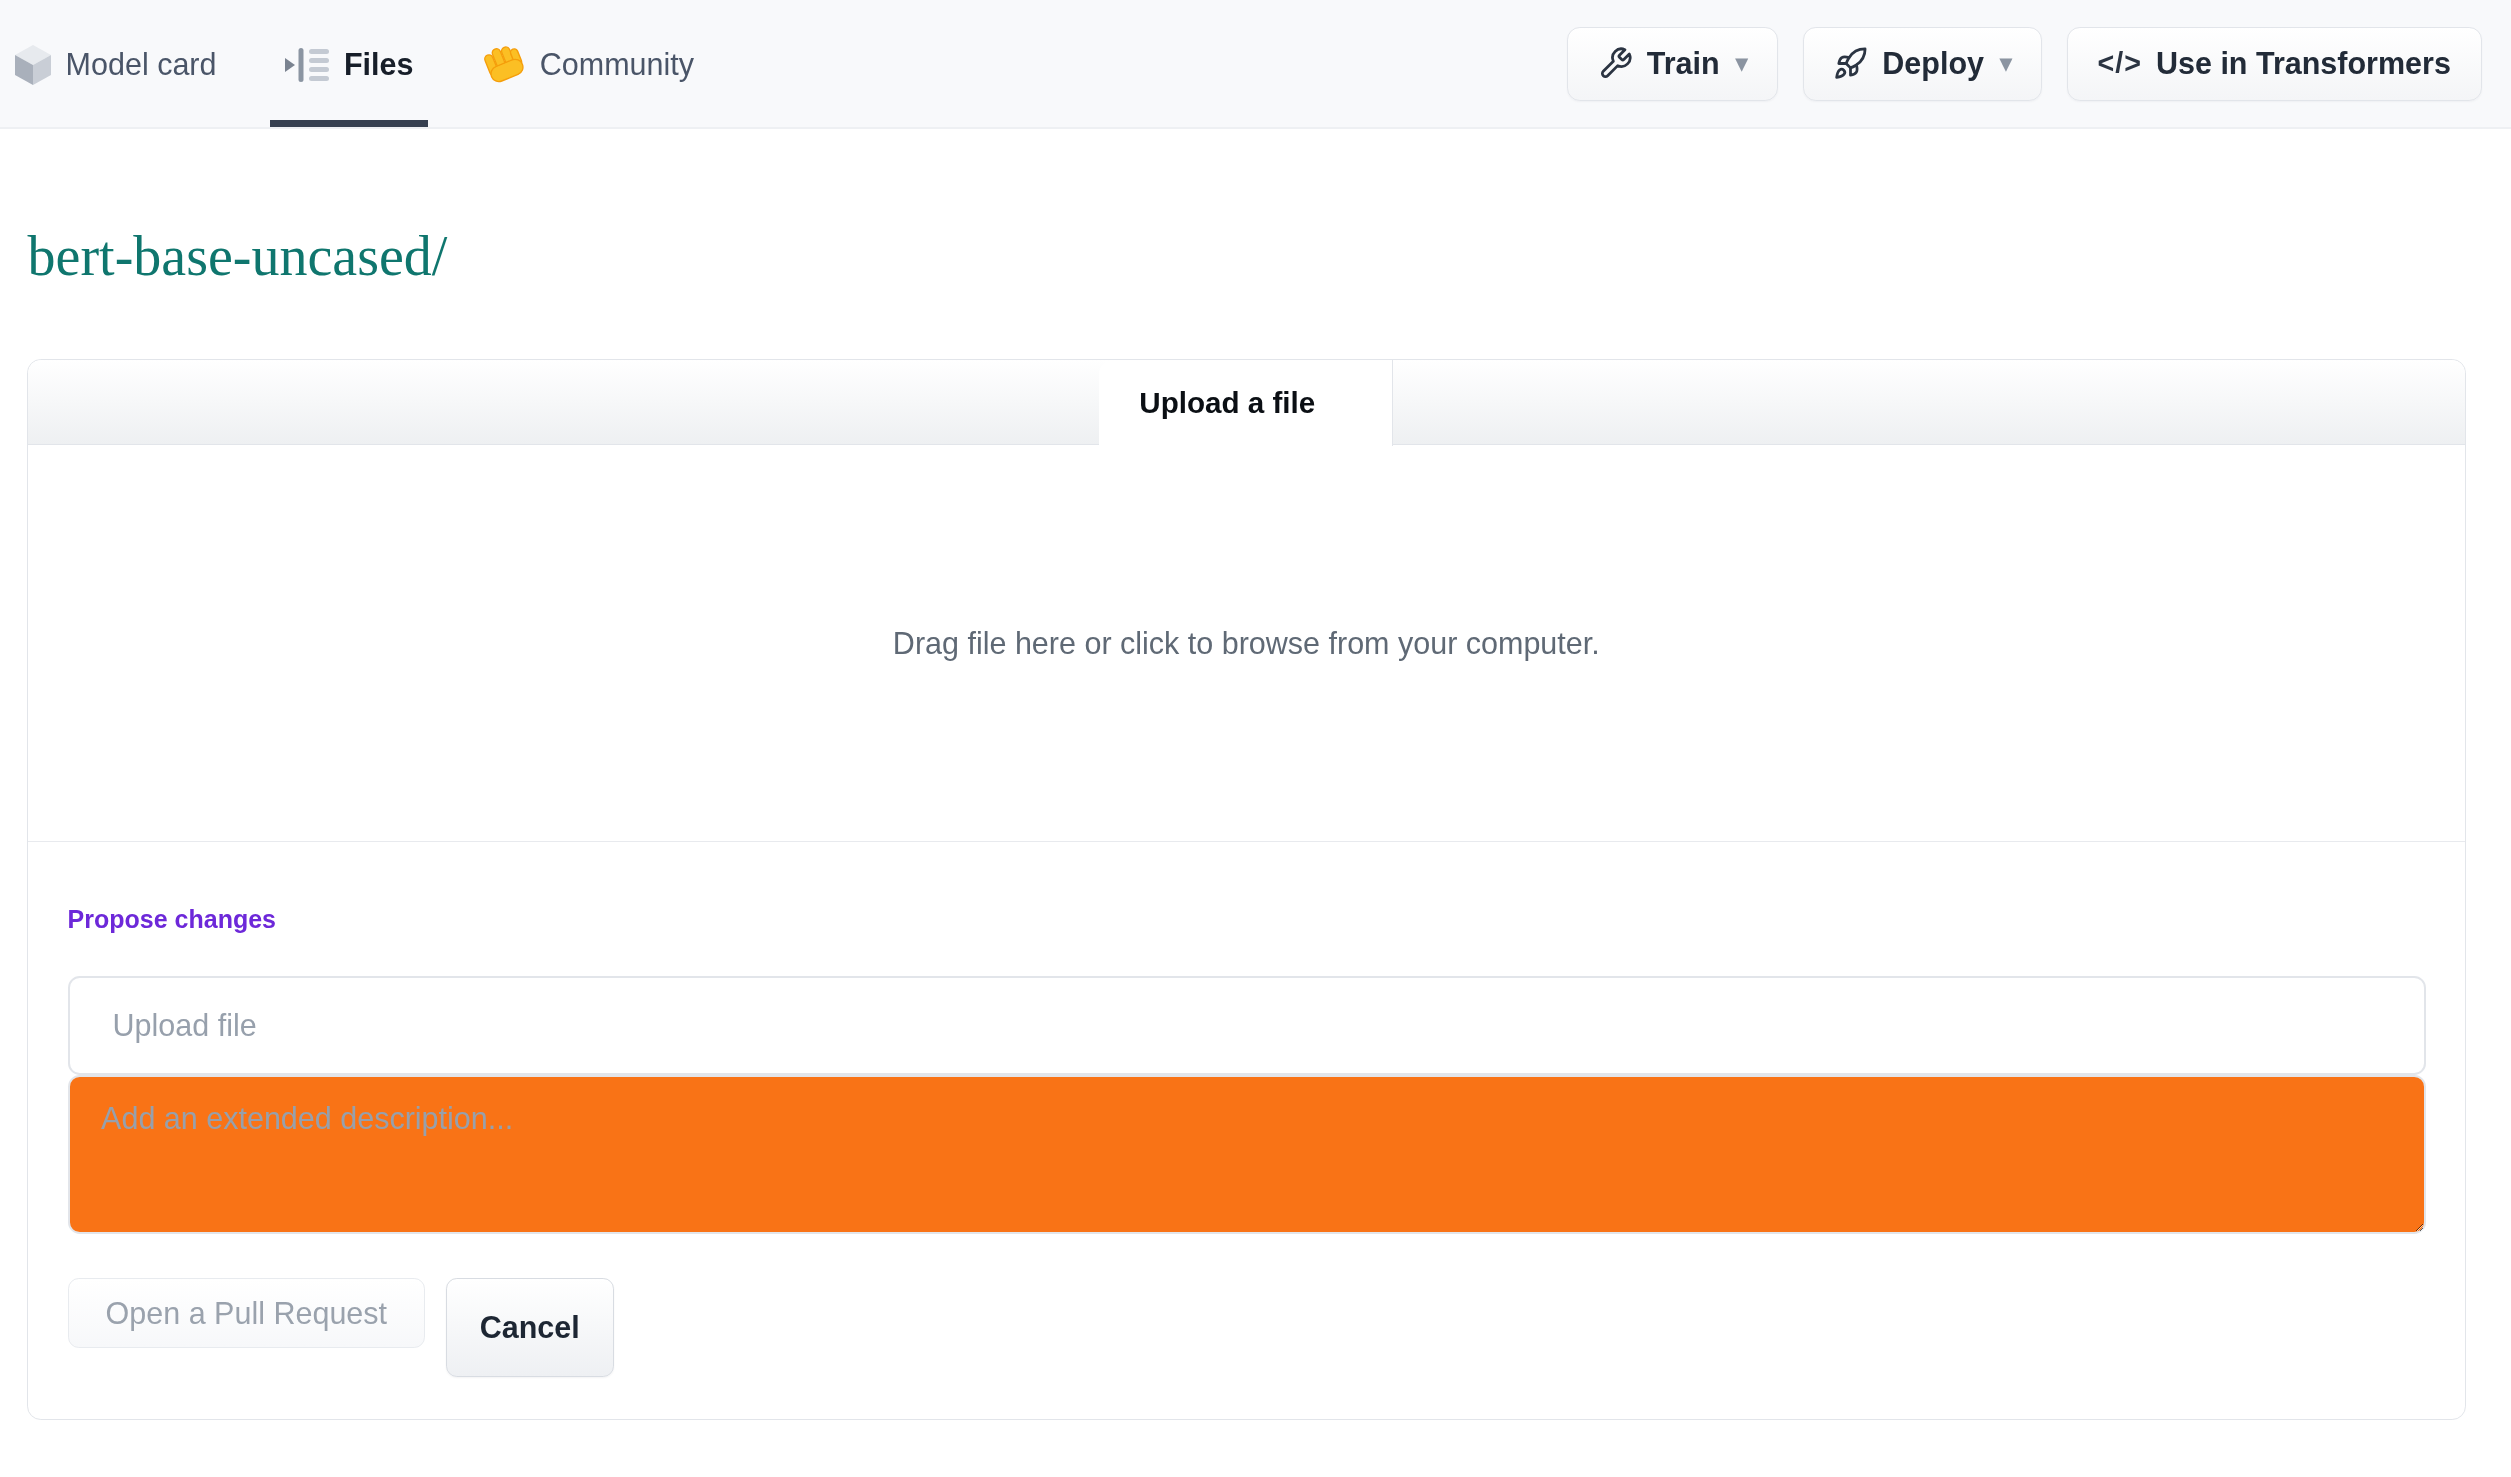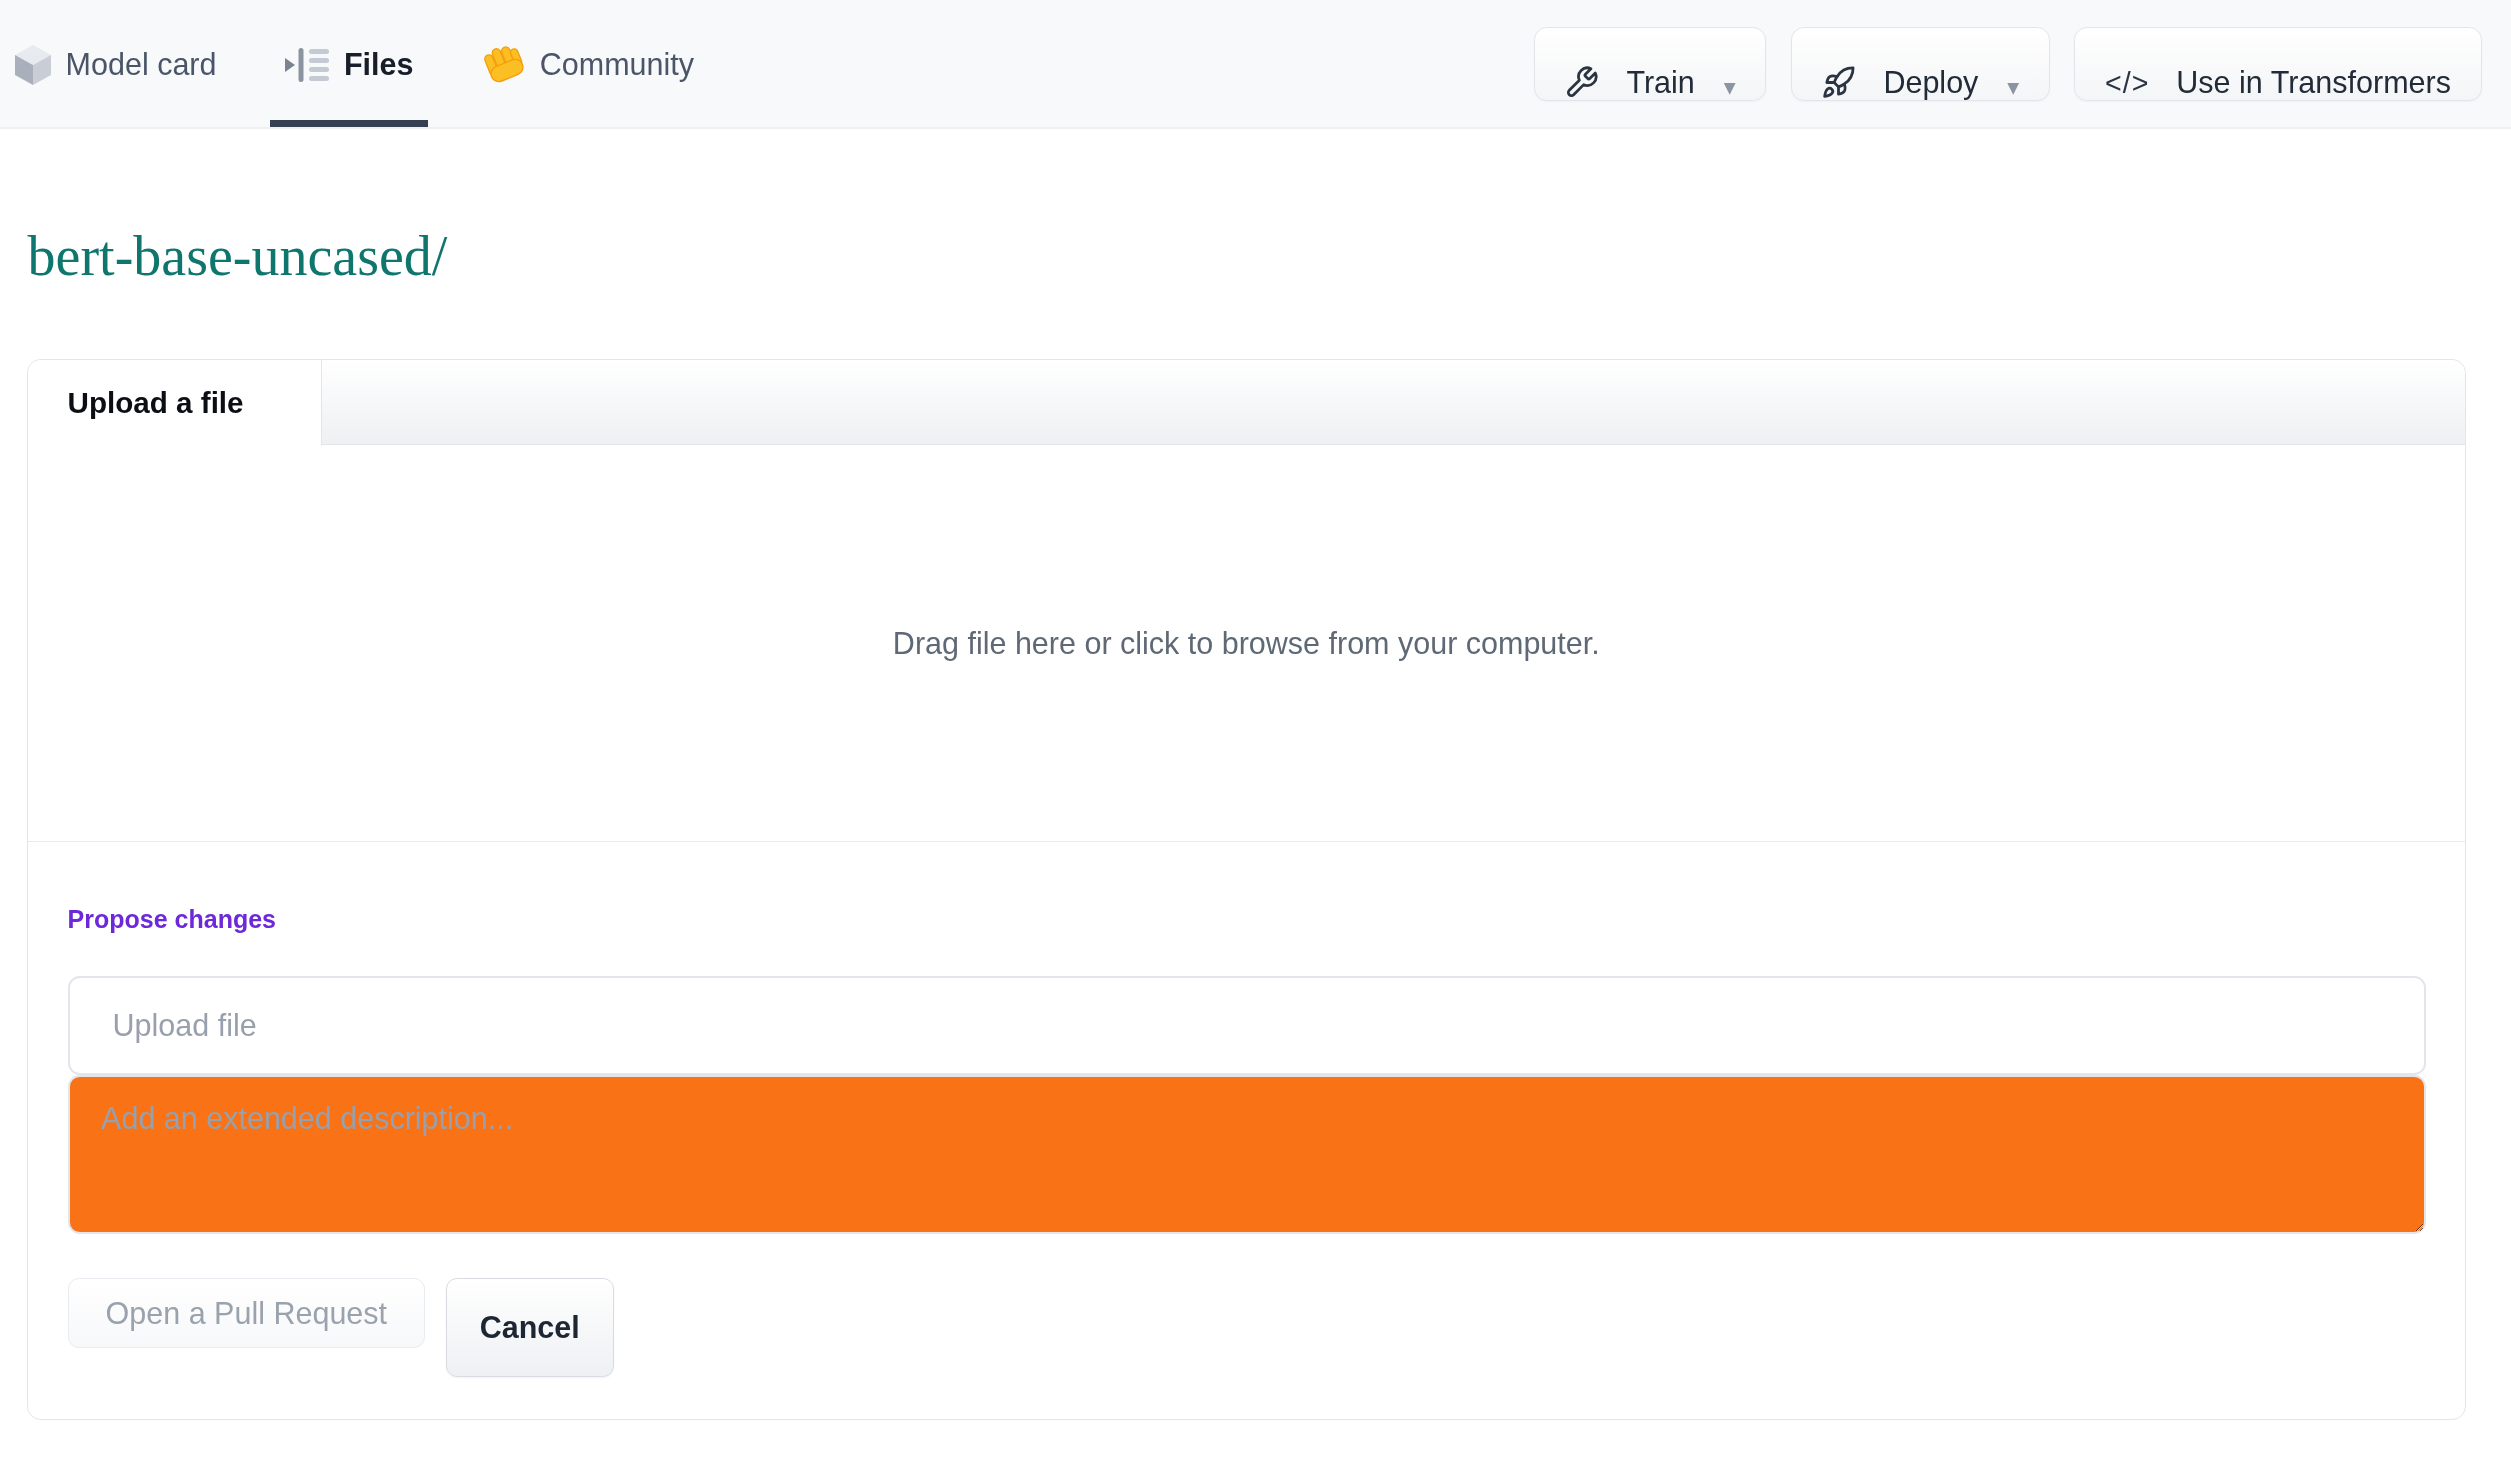--- a/index.html
+++ b/index.html
@@ -10,38 +10,38 @@
   .topnav { height: 129px; width: 100%; background: #f8f9fb;
     border-bottom: 2px solid #eef0f3; display: flex; align-items: stretch;
     }
   .nav-tabs { display: flex; align-items: stretch; }
   .nav-tab { display: flex; align-items: center; gap: 14.8px; padding: 9.9px 14.8px 0 14.8px;
     margin-right: 39px; font-size: 30.5px; color: #4a5568; cursor: pointer;
     border-bottom: 7.9px solid transparent; }
   .nav-tab.active { border-bottom-color: #364050; color: #171e29; font-weight: 700; }
   .nav-actions { margin-left: auto; display: flex; align-items: center;
     gap: 24.6px; padding-right: 30.5px; }
-  .btn { display: inline-flex; align-items: flex-end; gap: 27px; height: 74px;
+  .btn { display: inline-flex; align-items: center; gap: 14px; height: 74px;
     padding: 0 29.6px; border: 1.5px solid #e2e5ea; border-radius: 12.8px;
     background: linear-gradient(to bottom, #ffffff, #f4f5f7);
     box-shadow: 0 1px 2px rgba(16,24,40,0.04); font-size: 30.5px; color: #222b38;
-    cursor: pointer; white-space: nowrap; }
+    cursor: pointer; white-space: nowrap; font-weight: bold; }
   .caret { font-size: 23.6px; color: #8b94a1; margin-left: 2px; line-height: 1; }
   .code-glyph { font-size: 28.6px; color: #2b3442; letter-spacing: 1px; }
 
   
   .breadcrumb { margin: 95px 0 0 27.6px; font-family: Liberation Serif, serif;
     font-size: 56px; color: #0f766e; cursor: pointer; display: inline-block; }
 
   
   .card { margin: 71px 46px 0 26.6px; border: 1.5px solid #e2e5ea;
     border-radius: 13.8px; background: #ffffff; }
   .card-tabs { height: 85px; display: flex; align-items: stretch;
     background: linear-gradient(to bottom, #ffffff, #eef0f2);
-    border-bottom: 1.5px solid #e2e5ea; border-radius: 13.8px 13.8px 0 0; }
+    border-bottom: 1.5px solid #e2e5ea; border-radius: 13.8px 13.8px 0 0; justify-content: center; }
   .card-tab-active { width: 294px; background: #ffffff;
     border-right: 1.5px solid #e2e5ea; border-radius: 13.8px 0 0 0;
     display: flex; align-items: center; padding-left: 40px;
     margin-bottom: -1.5px; font-size: 29.6px; font-weight: 700; color: #0b0f14;
     cursor: pointer; }
   .dropzone { height: 397px; display: flex; align-items: center;
     justify-content: center; border-bottom: 1.5px solid #e8eaee;
     cursor: pointer; }
   .dropzone-text { font-size: 30.5px; color: #5f6975; }
 

